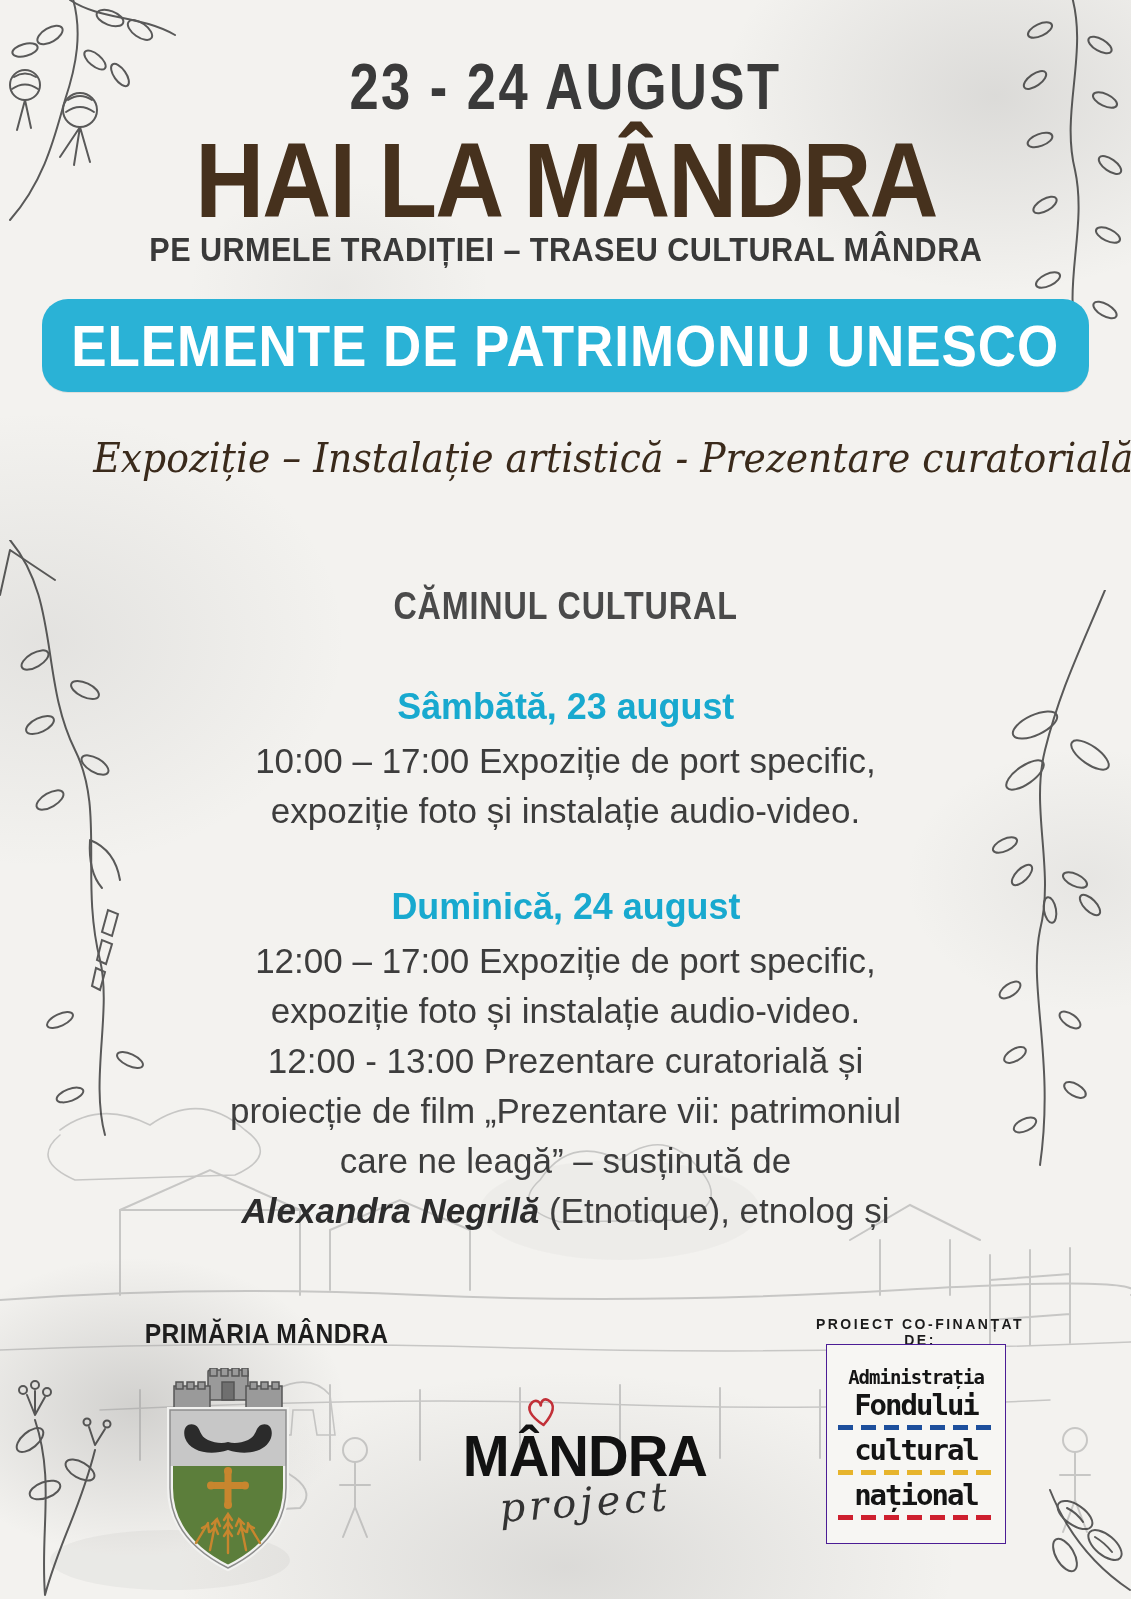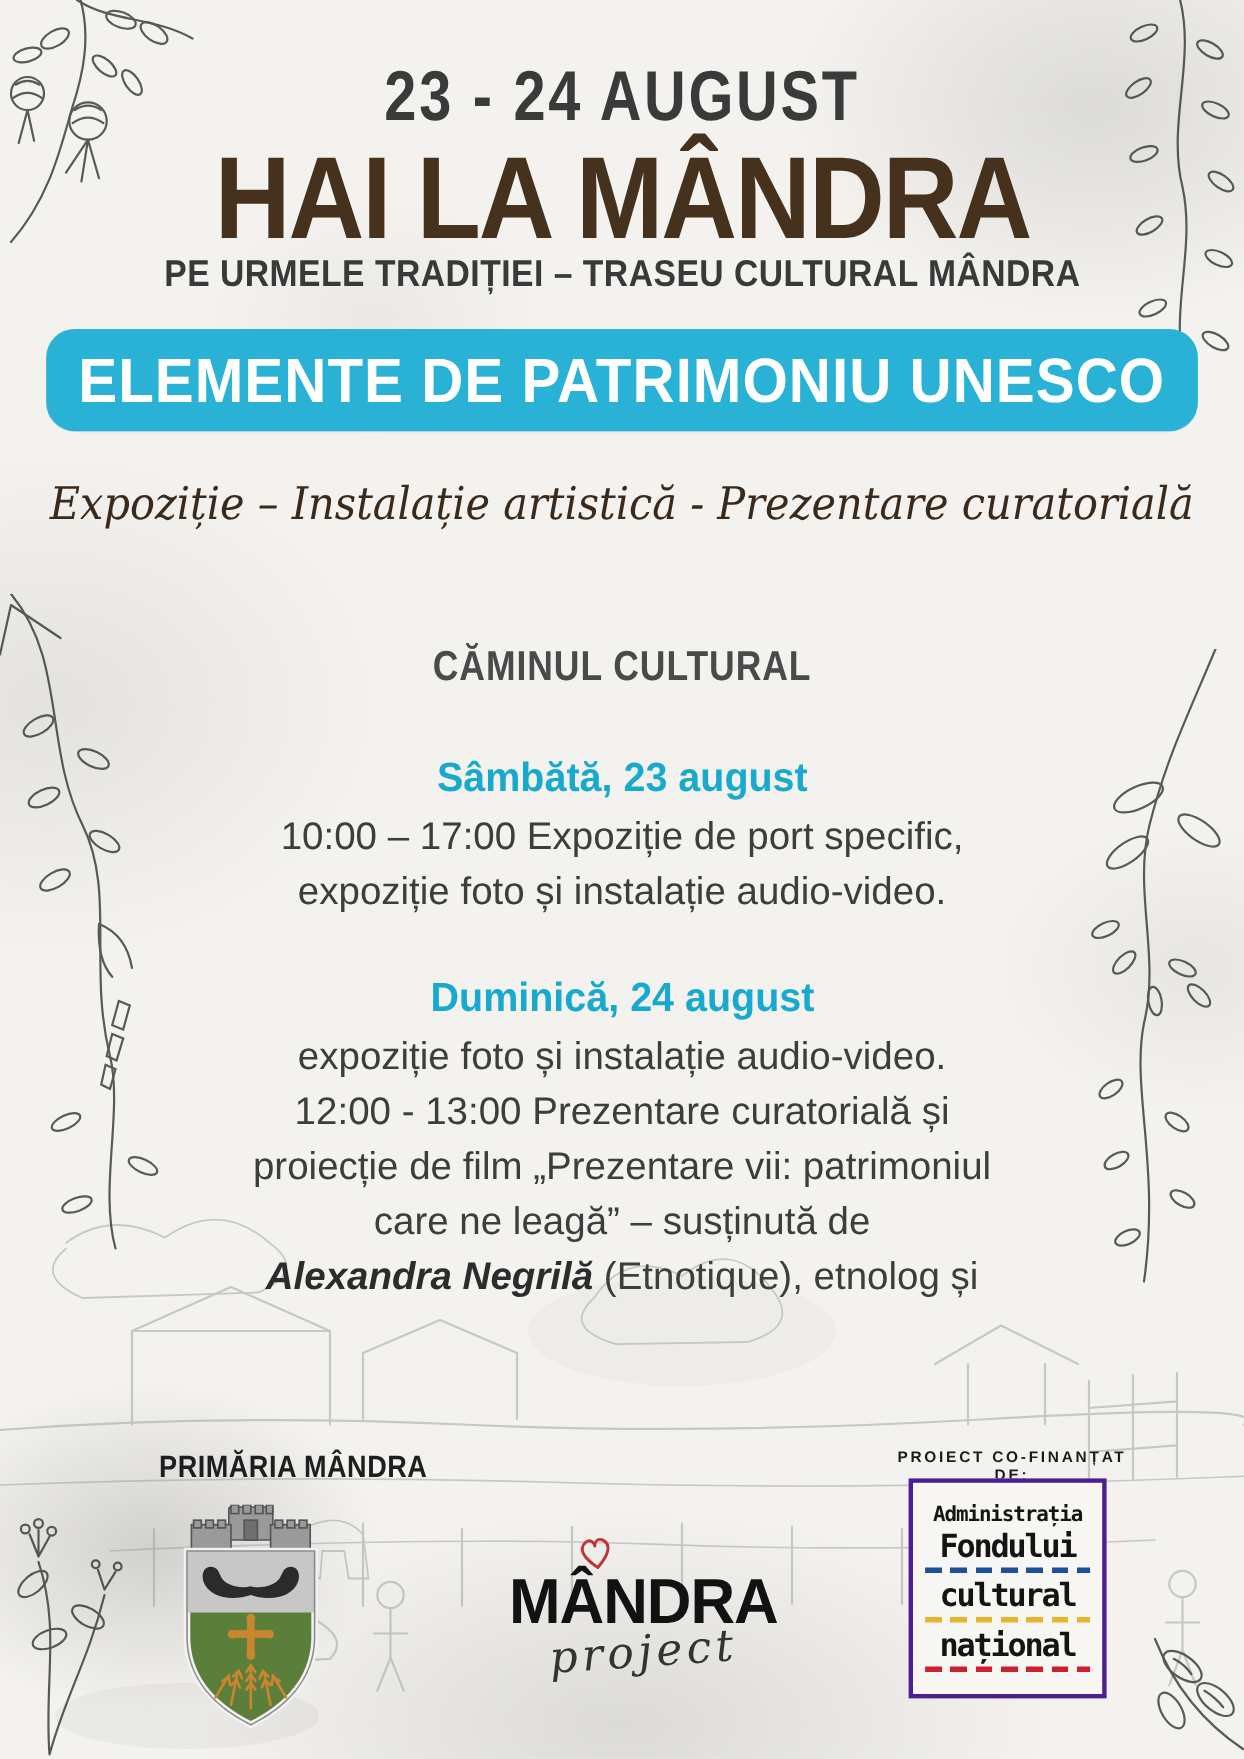--- a/index.html
+++ b/index.html
@@ -25,21 +25,21 @@
 
   .unesco-banner {
     position:absolute; left:42px; right:42px; top:299px; height:93px;
     background:#2ab2d6; border-radius:26px;
     display:flex; align-items:center; justify-content:center;
     box-shadow:0 1px 0 rgba(0,0,0,.08);
   }
   .unesco-banner span { font-size:57px; font-weight:900; color:#ffffff; letter-spacing:1px; --sx:0.93; }
 
   .tagline { top:434px; font-family:"DejaVu Serif", serif; font-style:italic;
-             font-size:41px; color:#3a2a1b; letter-spacing:0px; }
+             font-size:41px; color:#3a2a1b; letter-spacing:0px;padding-left:48px; }
   .tagline .cnd { --sx:0.92; }
 
   .venue-heading { top:585px; font-size:38px; font-weight:900; color:#4a4a4a; letter-spacing:1px; }
 
   .day-heading { font-size:37px; font-weight:800; color:#18a9cf; letter-spacing:0px; }
   .sched-line  { font-size:35px; font-weight:400; color:#3d3d3d; line-height:50px; }
   .sched-line b { font-weight:700; color:#2c2c2c;font-style:italic; }
   #day1-heading { top:686px; }
   #day1-lines   { top:736px; }
   #day2-heading { top:886px; }
@@ -51,21 +51,21 @@
 
   .mandra-logo { position:absolute; left:420px; top:1398px; width:330px; text-align:center; }
   .mandra-heart { position:absolute; left:104px; top:-2px; transform:rotate(-8deg); }
   .mandra-word { font-size:58px; font-weight:900; color:#121212; letter-spacing:-1px; --sx:0.97; margin-top:24px;}
   .mandra-project { font-family:"DejaVu Serif", serif; font-style:italic; font-size:40px;
                     color:#333; margin-top:-10px; transform:rotate(-4deg); letter-spacing:4px;}
 
   .cofinance-label { position:absolute; left:800px; width:240px; top:1316px; text-align:center;
                      font-size:14px; font-weight:700; color:#1b1b1b; letter-spacing:2.5px; }
   .afcn-box { position:absolute; left:826px; top:1344px; width:180px; height:200px;
-              border:4px solid #4c1d95; background:#f7f6f3;
+              border:1px solid #4c1d95; background:#f7f6f3;
               display:flex; flex-direction:column; justify-content:center;
               padding:6px 9px; }
   .afcn-line { font-family:"DejaVu Sans Mono", monospace; font-weight:700; color:#141414;
                text-align:center; white-space:nowrap; }
   .afcn-l1 { font-size:19px; letter-spacing:-1px; }
   .afcn-l2, .afcn-l3, .afcn-l4 { font-size:29px; letter-spacing:-2px; }
   .afcn-dash { height:5px; margin:3px 2px; }
   .dash-blue   { background:repeating-linear-gradient(90deg,#1d4f9c 0 15px, transparent 15px 23px); }
   .dash-yellow { background:repeating-linear-gradient(90deg,#e7b42c 0 15px, transparent 15px 23px); }
   .dash-red    { background:repeating-linear-gradient(90deg,#ce1f2e 0 15px, transparent 15px 23px); }
@@ -226,20 +226,21 @@
 </div>
 <div id="day1-lines" class="center-abs">
   <div class="sched-line">10:00 – 17:00 Expoziție de port specific,</div>
   <div class="sched-line">expoziție foto și instalație audio-video.</div>
 </div>
 
 <div id="day2-heading" class="center-abs day-heading">
   <span class="cnd" style="--sx:0.97">Duminică, 24 august</span>
 </div>
 <div id="day2-lines" class="center-abs">
+  <div class="sched-line">12:00 – 17:00 Expoziție de port specific,</div>
   <div class="sched-line">expoziție foto și instalație audio-video.</div>
   <div class="sched-line">12:00 - 13:00 Prezentare curatorială și</div>
   <div class="sched-line">proiecție de film „Prezentare vii: patrimoniul</div>
   <div class="sched-line">care ne leagă” – susținută de</div>
   <div class="sched-line"><b>Alexandra Negrilă</b><span> (Etnotique), etnolog și</span></div>
 </div>
 
 <div class="primaria-label">
   <span class="cnd" style="--sx:0.88">PRIMĂRIA MÂNDRA</span>
 </div>

